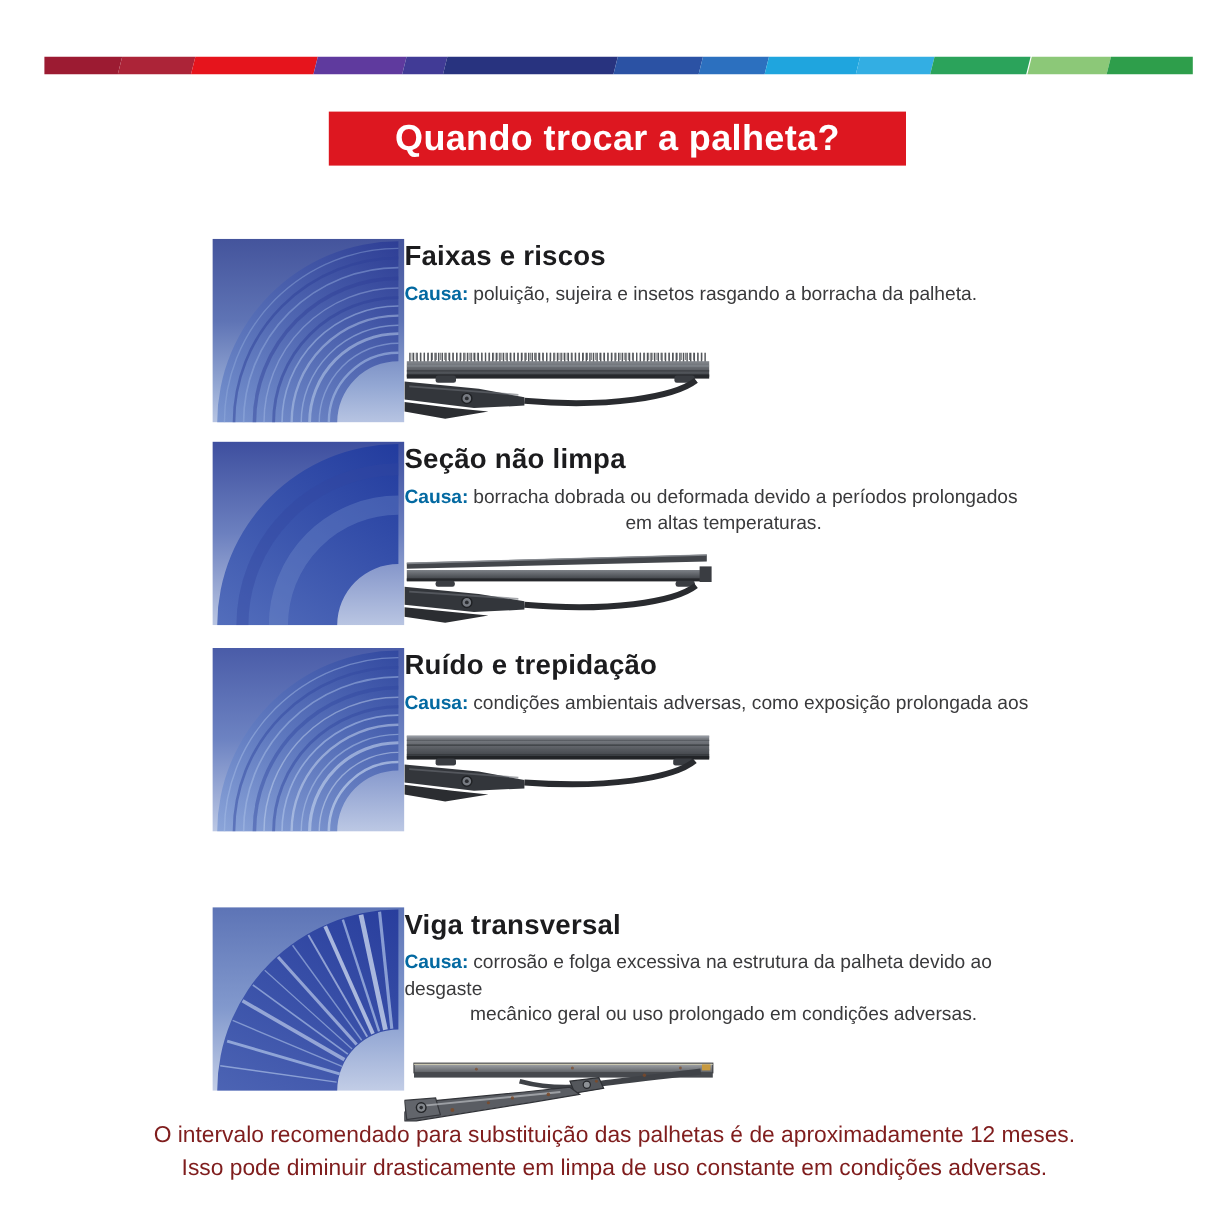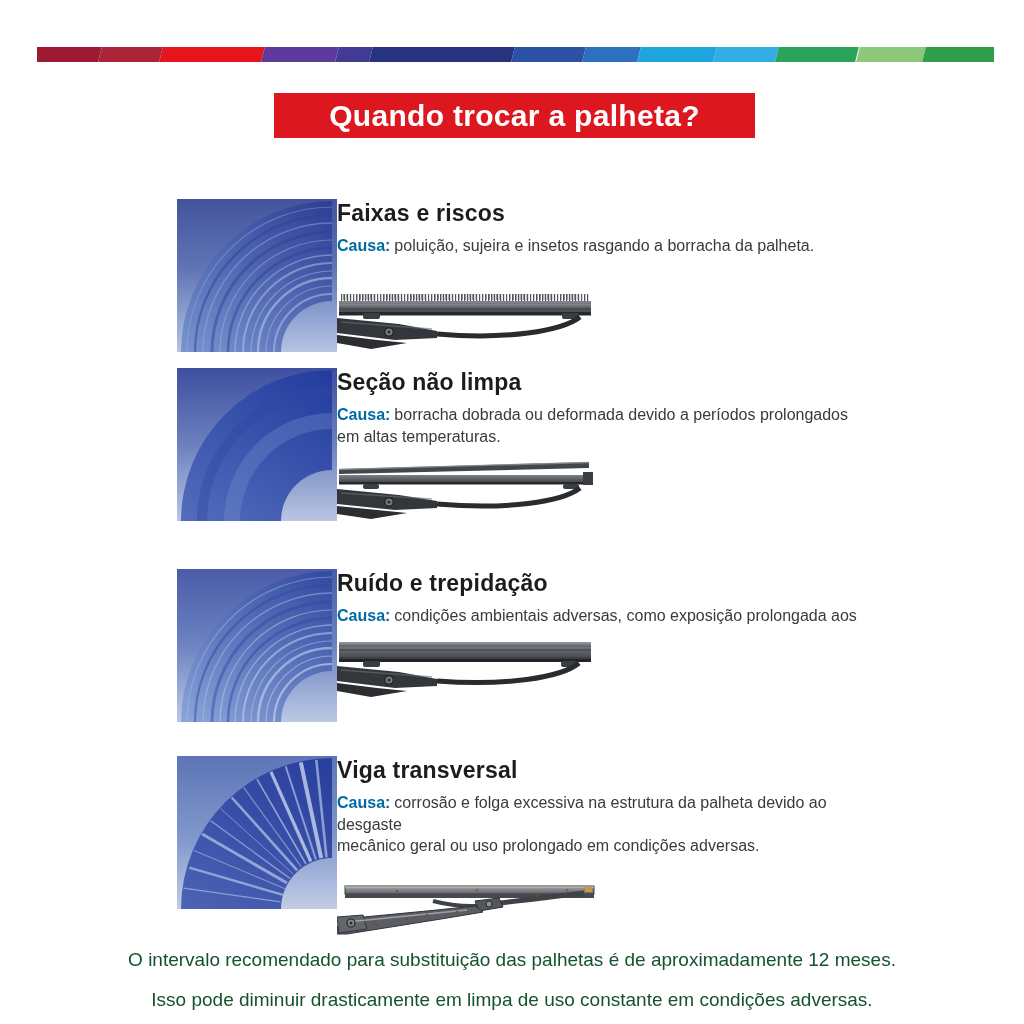--- a/index.html
+++ b/index.html
@@ -19,30 +19,30 @@
   .banner span{color:#ffffff;font-size:30px;font-weight:bold;letter-spacing:.3px;}
 
   
   .row{position:absolute;left:177px;display:flex;}
   .glass{width:160px;height:153px;flex-shrink:0;}
   .content{width:532px;}
   .content h2{margin:2px 0 9px 0;font-size:23px;line-height:1.1;color:#1c1c1e;
               font-weight:bold;letter-spacing:.2px;}
   .cause{margin:0;font-size:16px;line-height:21.5px;color:#3a3a3c;}
   .cause b{color:#0369a1;margin-right:4px;}
-  .cause .bl{display:block;}
+  .cause .bl{display:block;text-align:center;}
   .wiper{display:block;}
   .wm1{margin-top:34px;}
   .wm2{margin-top:12px;}
   .wm3{margin-top:10px;}
   .wm4{margin-top:24px;}
 
   
   .footer{position:absolute;left:0;top:933px;width:1024px;text-align:center;}
-  .footer p{margin:13px;font-size:19px;line-height:27px;color:#14532d;}
+  .footer p{margin:0;font-size:19px;line-height:27px;color:#7f1d1d;}
 </style>
 </head>
 <body>
 
 <div class="page">
 
   <div class="color-bar">
       <div class="seg" style="flex-grow: 70; background: rgb(156, 27, 50);"></div>
       <div class="seg" style="flex-grow: 60; background: rgb(172, 36, 56);"></div>
       <div class="seg" style="flex-grow: 100; background: rgb(230, 20, 28);"></div>
@@ -165,21 +165,21 @@
           <polygon points="0,30 62,36 100,42 100,49 58,51 0,45" fill="#33363b"></polygon>
           <polygon points="0,47 40,51 70,54 34,60 0,55" fill="#2b2d31"></polygon>
           <line x1="4" y1="34" x2="95" y2="40" stroke="#6a6e75" stroke-width="1.5" opacity="0.6"></line>
           <circle cx="52" cy="43" r="4.2" fill="#777b82" stroke="#1f2124" stroke-width="1.2"></circle>
           <circle cx="52" cy="43" r="1.6" fill="#2a2c30"></circle>
         </svg>
       </div>
     </div>
   </section>
 
-  <section class="row" style="top:569px;">
+  <section class="row" style="top:540px;">
     <div class="glass">
       <svg width="160" height="153" viewBox="0 0 160 153">
         <defs>
           <linearGradient id="g3bg" x1="0" y1="0" x2="0" y2="1">
             <stop offset="0" stop-color="#4a5ca8"></stop>
               <stop offset="0.5" stop-color="#6d83c2"></stop>
             <stop offset="1" stop-color="#bcc8e4"></stop>
           </linearGradient>
           <linearGradient id="g3band" x1="1" y1="0" x2="0" y2="1">
             <stop offset="0" stop-color="#2c449e"></stop>

